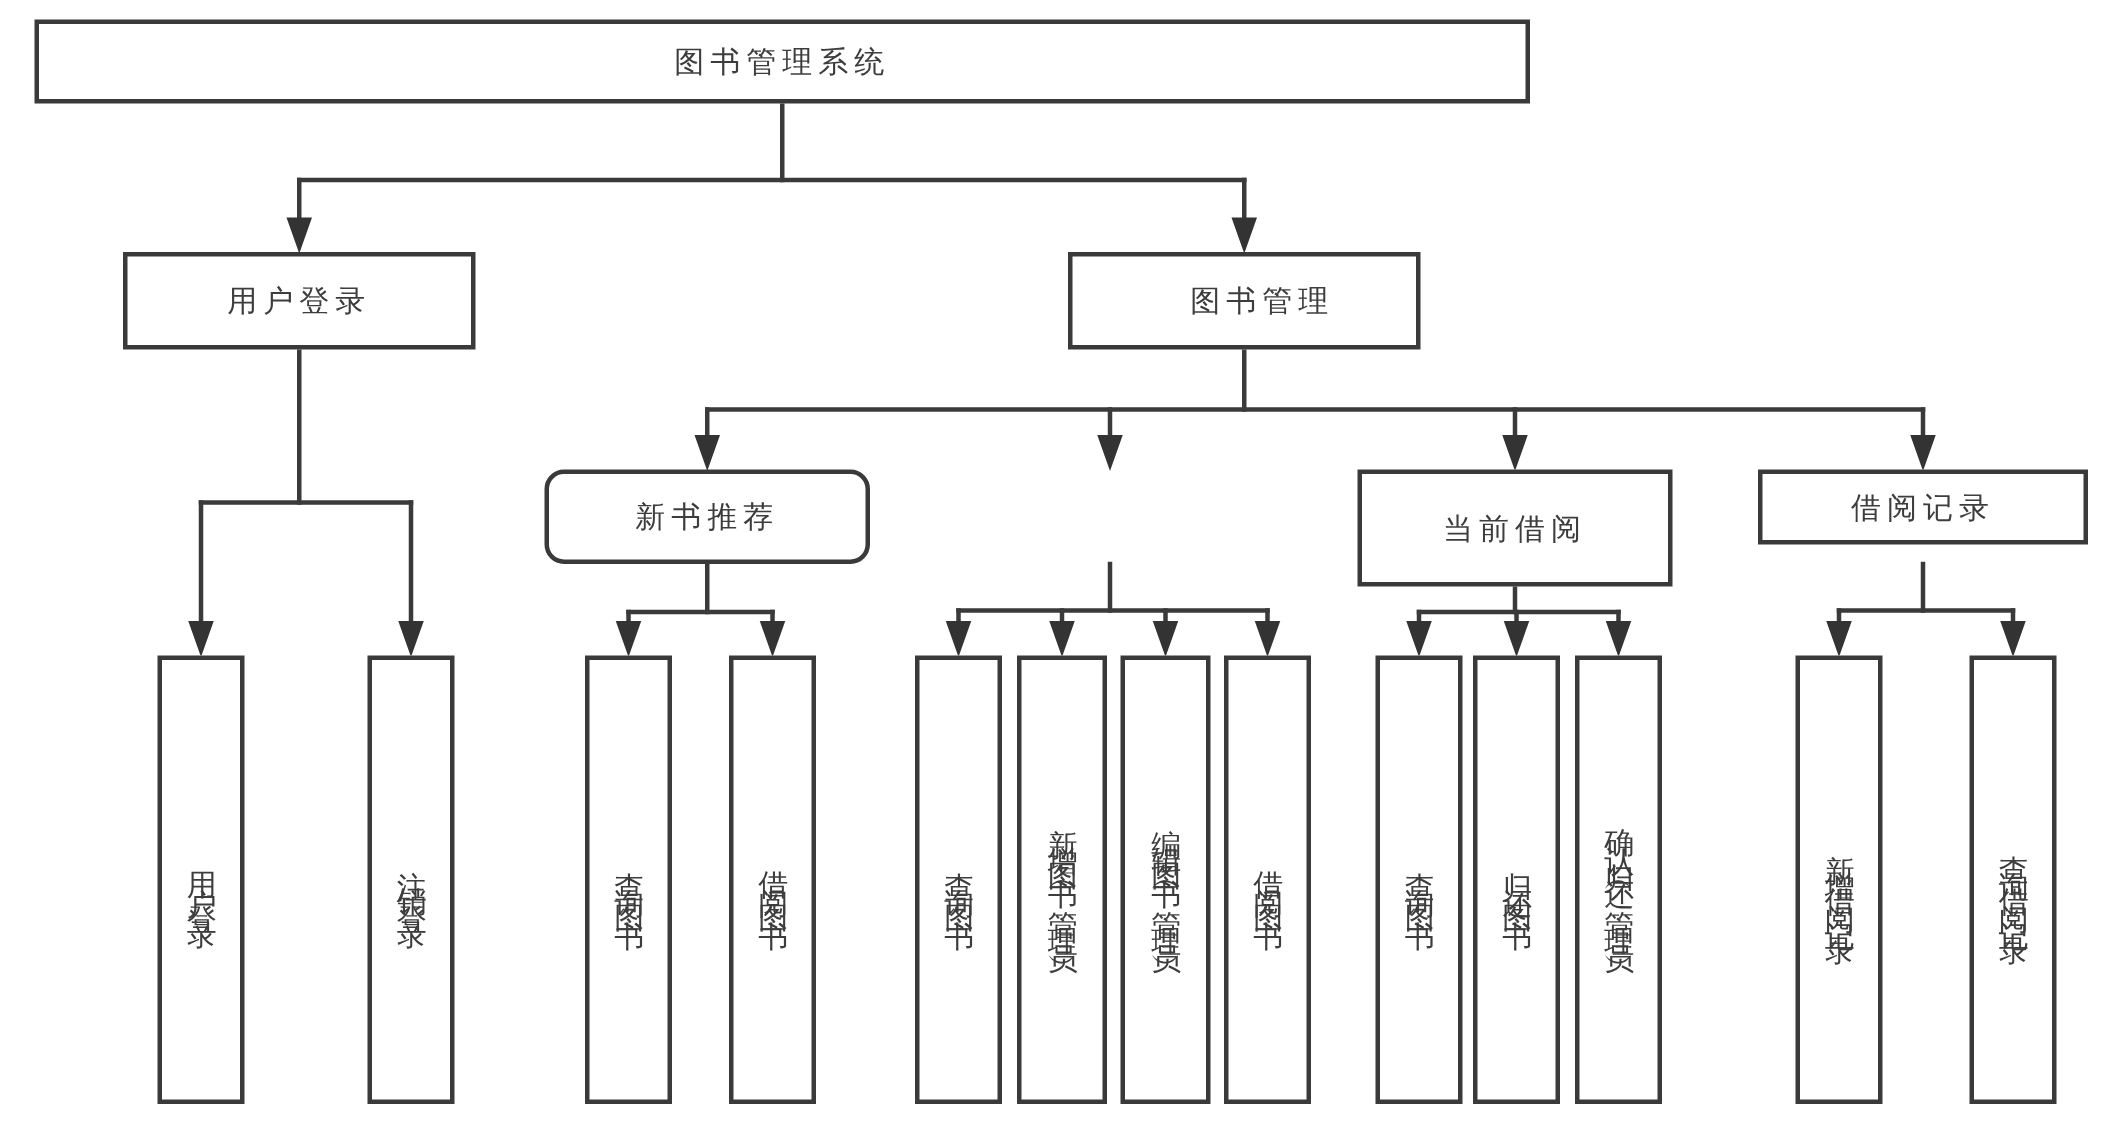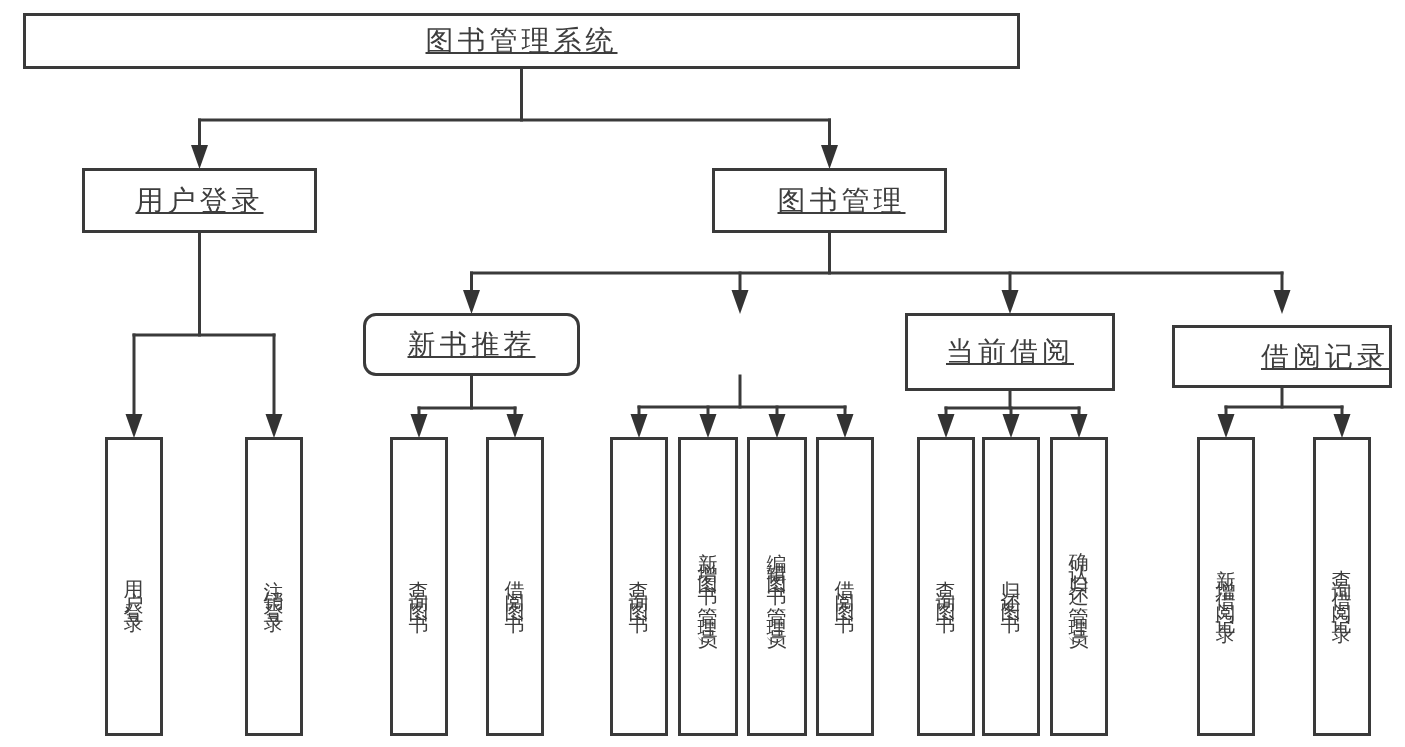--- a/index.html
+++ b/index.html
@@ -27,24 +27,23 @@
     box-sizing: border-box;
     border: 3px solid var(--line-color, #3a3a3a);
     background: #ffffff;
     display: flex;
     align-items: center;
     justify-content: center;
     z-index: 2;
     color: var(--text-color, #3d3d3d);
   }
   .node.horiz .node-label {
-    font-size: 28px;
+    font-size: 20px;
     letter-spacing: 4px;
     white-space: nowrap;
-    text-decoration: underline;
   }
   .node.vert .node-label {
     writing-mode: vertical-rl;
     text-orientation: mixed;
     font-size: 20px;
     letter-spacing: 11px;
     line-height: 1;
     white-space: nowrap;
   }
   .watermark {
@@ -128,21 +127,21 @@
     </div>
     <div class="node horiz" style="left: 712px; top: 168px; width: 235px; height: 65px; padding-left: 24px;">
       <span class="node-label">图书管理</span>
     </div>
     <div class="node horiz" style="left: 363px; top: 313px; width: 217px; height: 63px; border-radius: 13px;">
       <span class="node-label">新书推荐</span>
     </div>
     <div class="node horiz" style="left: 905px; top: 313px; width: 210px; height: 78px;">
       <span class="node-label">当前借阅</span>
     </div>
-    <div class="node horiz" style="left: 1172px; top: 325px; width: 220px; height: 63px; justify-content: flex-end;">
+    <div class="node horiz" style="left: 1172px; top: 313px; width: 220px; height: 50px;">
       <span class="node-label">借阅记录</span>
     </div>
     <div class="node vert" style="left: 105px; top: 437px; width: 58px; height: 299px;">
       <span class="node-label">用户登录</span>
     </div>
     <div class="node vert" style="left: 245px; top: 437px; width: 58px; height: 299px;">
       <span class="node-label">注销登录</span>
     </div>
     <div class="node vert" style="left: 390px; top: 437px; width: 58px; height: 299px;">
       <span class="node-label">查询图书</span>

